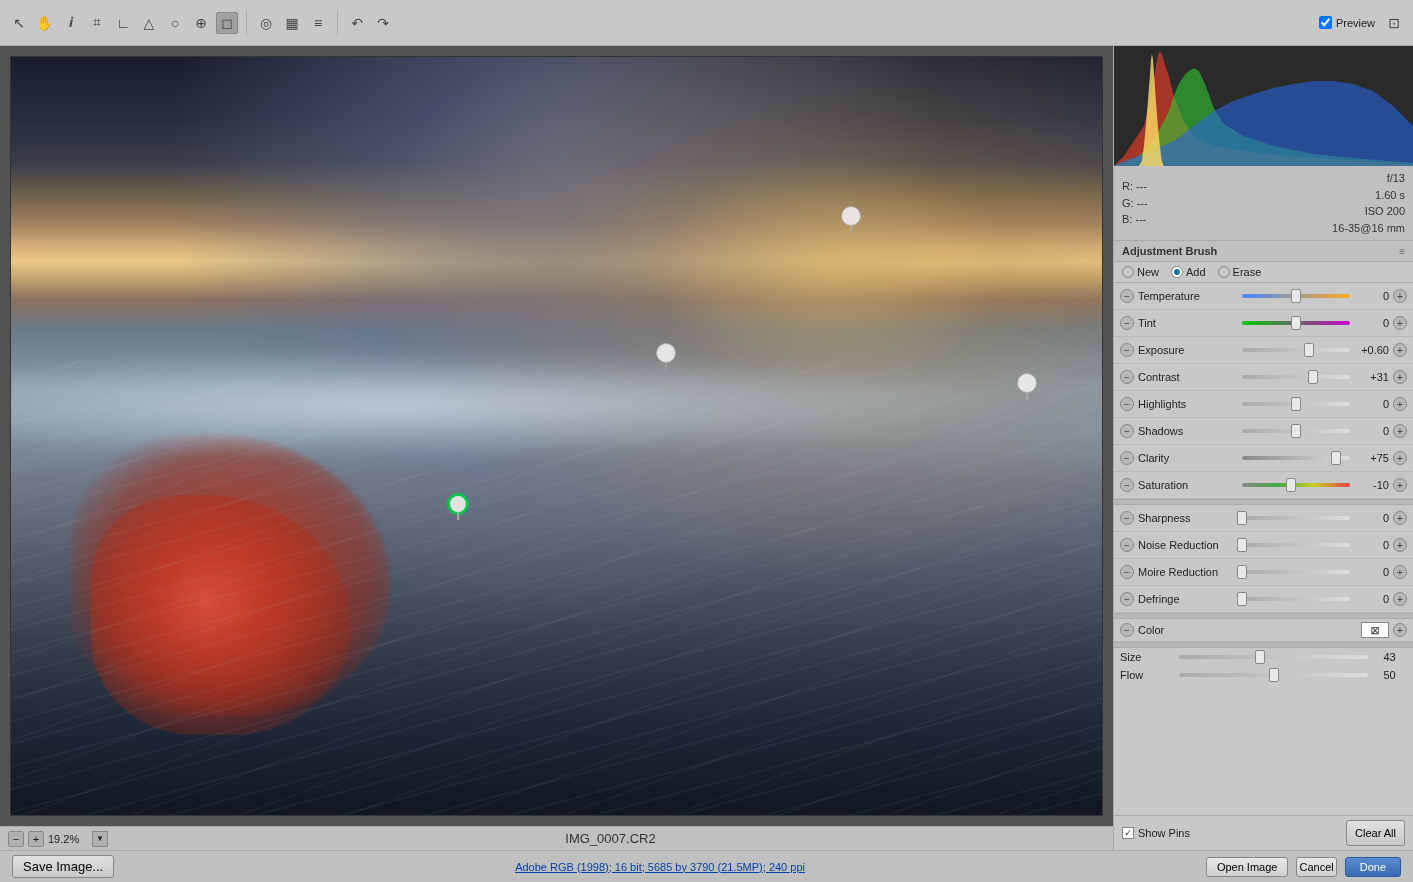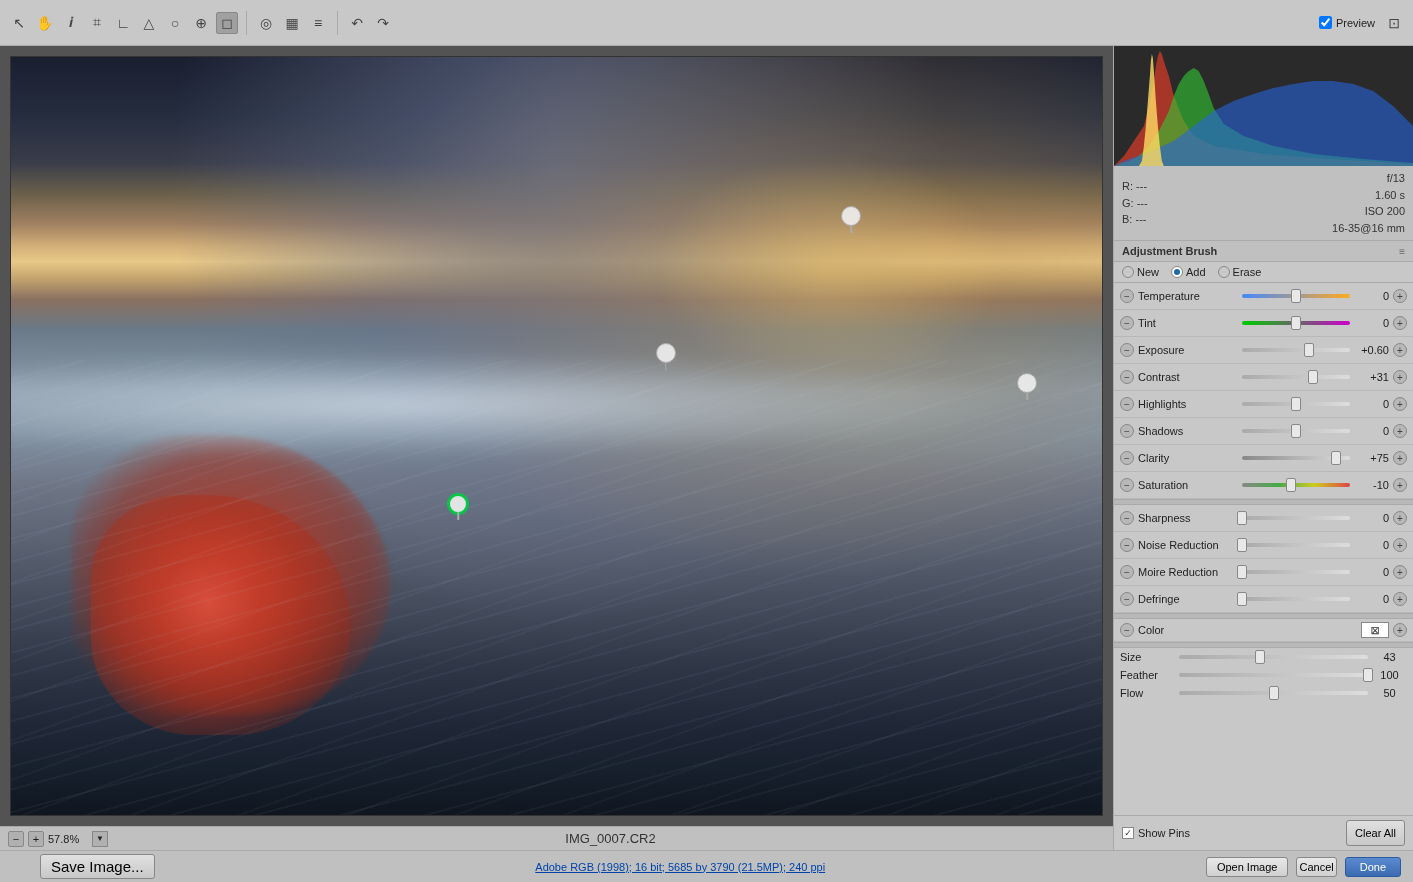--- a/index.html
+++ b/index.html
@@ -552,23 +552,22 @@
       display: flex;
       align-items: center;
       padding: 0 12px;
       gap: 8px;
     }
     .save-image-btn {
       padding: 3px 10px;
       background: linear-gradient(180deg, #e0e0e0, #c8c8c8);
       border: 1px solid #888;
       border-radius: 3px;
-      font-size: 15px;
-      cursor: pointer;
-      margin-left: 28px;
+      font-size: 13px;
+      cursor: pointer;
     }
     .file-info {
       flex: 1;
       text-align: center;
       font-size: 11px;
       color: #0044aa;
       text-decoration: underline;
       cursor: pointer;
     }
     .open-image-btn {
@@ -652,21 +651,21 @@
         <div class="pin-marker" style="left: 60%; top: 39%;"></div>
         <div class="pin-marker" style="right: 5%; top: 43%;"></div>
         <div class="pin-marker selected" style="left: 41%; top: 59%;"></div>
       </div>
     </div>
 
     <div id="status-bar">
       <div class="zoom-controls">
         <div class="zoom-btn">−</div>
         <div class="zoom-btn">+</div>
-        <div class="zoom-level">57.8%</div>
+        <div class="zoom-level">19.2%</div>
         <div class="zoom-dropdown">▼</div>
       </div>
       <div class="filename">IMG_0007.CR2</div>
     </div>
   </div>
 
   <div id="right-panel">
 
     <div id="histogram">
       <svg class="histogram-svg" viewBox="0 0 300 120" preserveAspectRatio="none">
@@ -878,27 +877,20 @@
       </div>
 
       <div class="slider-section-divider"></div>
 
       <div class="brush-param-row">
         <span class="brush-param-label">Size</span>
         <div class="brush-param-track">
           <div class="slider-thumb" style="left:43%"></div>
         </div>
         <span class="brush-param-value">43</span>
-      </div>
-      <div class="brush-param-row">
-        <span class="brush-param-label">Feather</span>
-        <div class="brush-param-track">
-          <div class="slider-thumb" style="left:100%"></div>
-        </div>
-        <span class="brush-param-value">100</span>
       </div>
       <div class="brush-param-row">
         <span class="brush-param-label">Flow</span>
         <div class="brush-param-track">
           <div class="slider-thumb" style="left:50%"></div>
         </div>
         <span class="brush-param-value">50</span>
       </div>
 
     </div>

